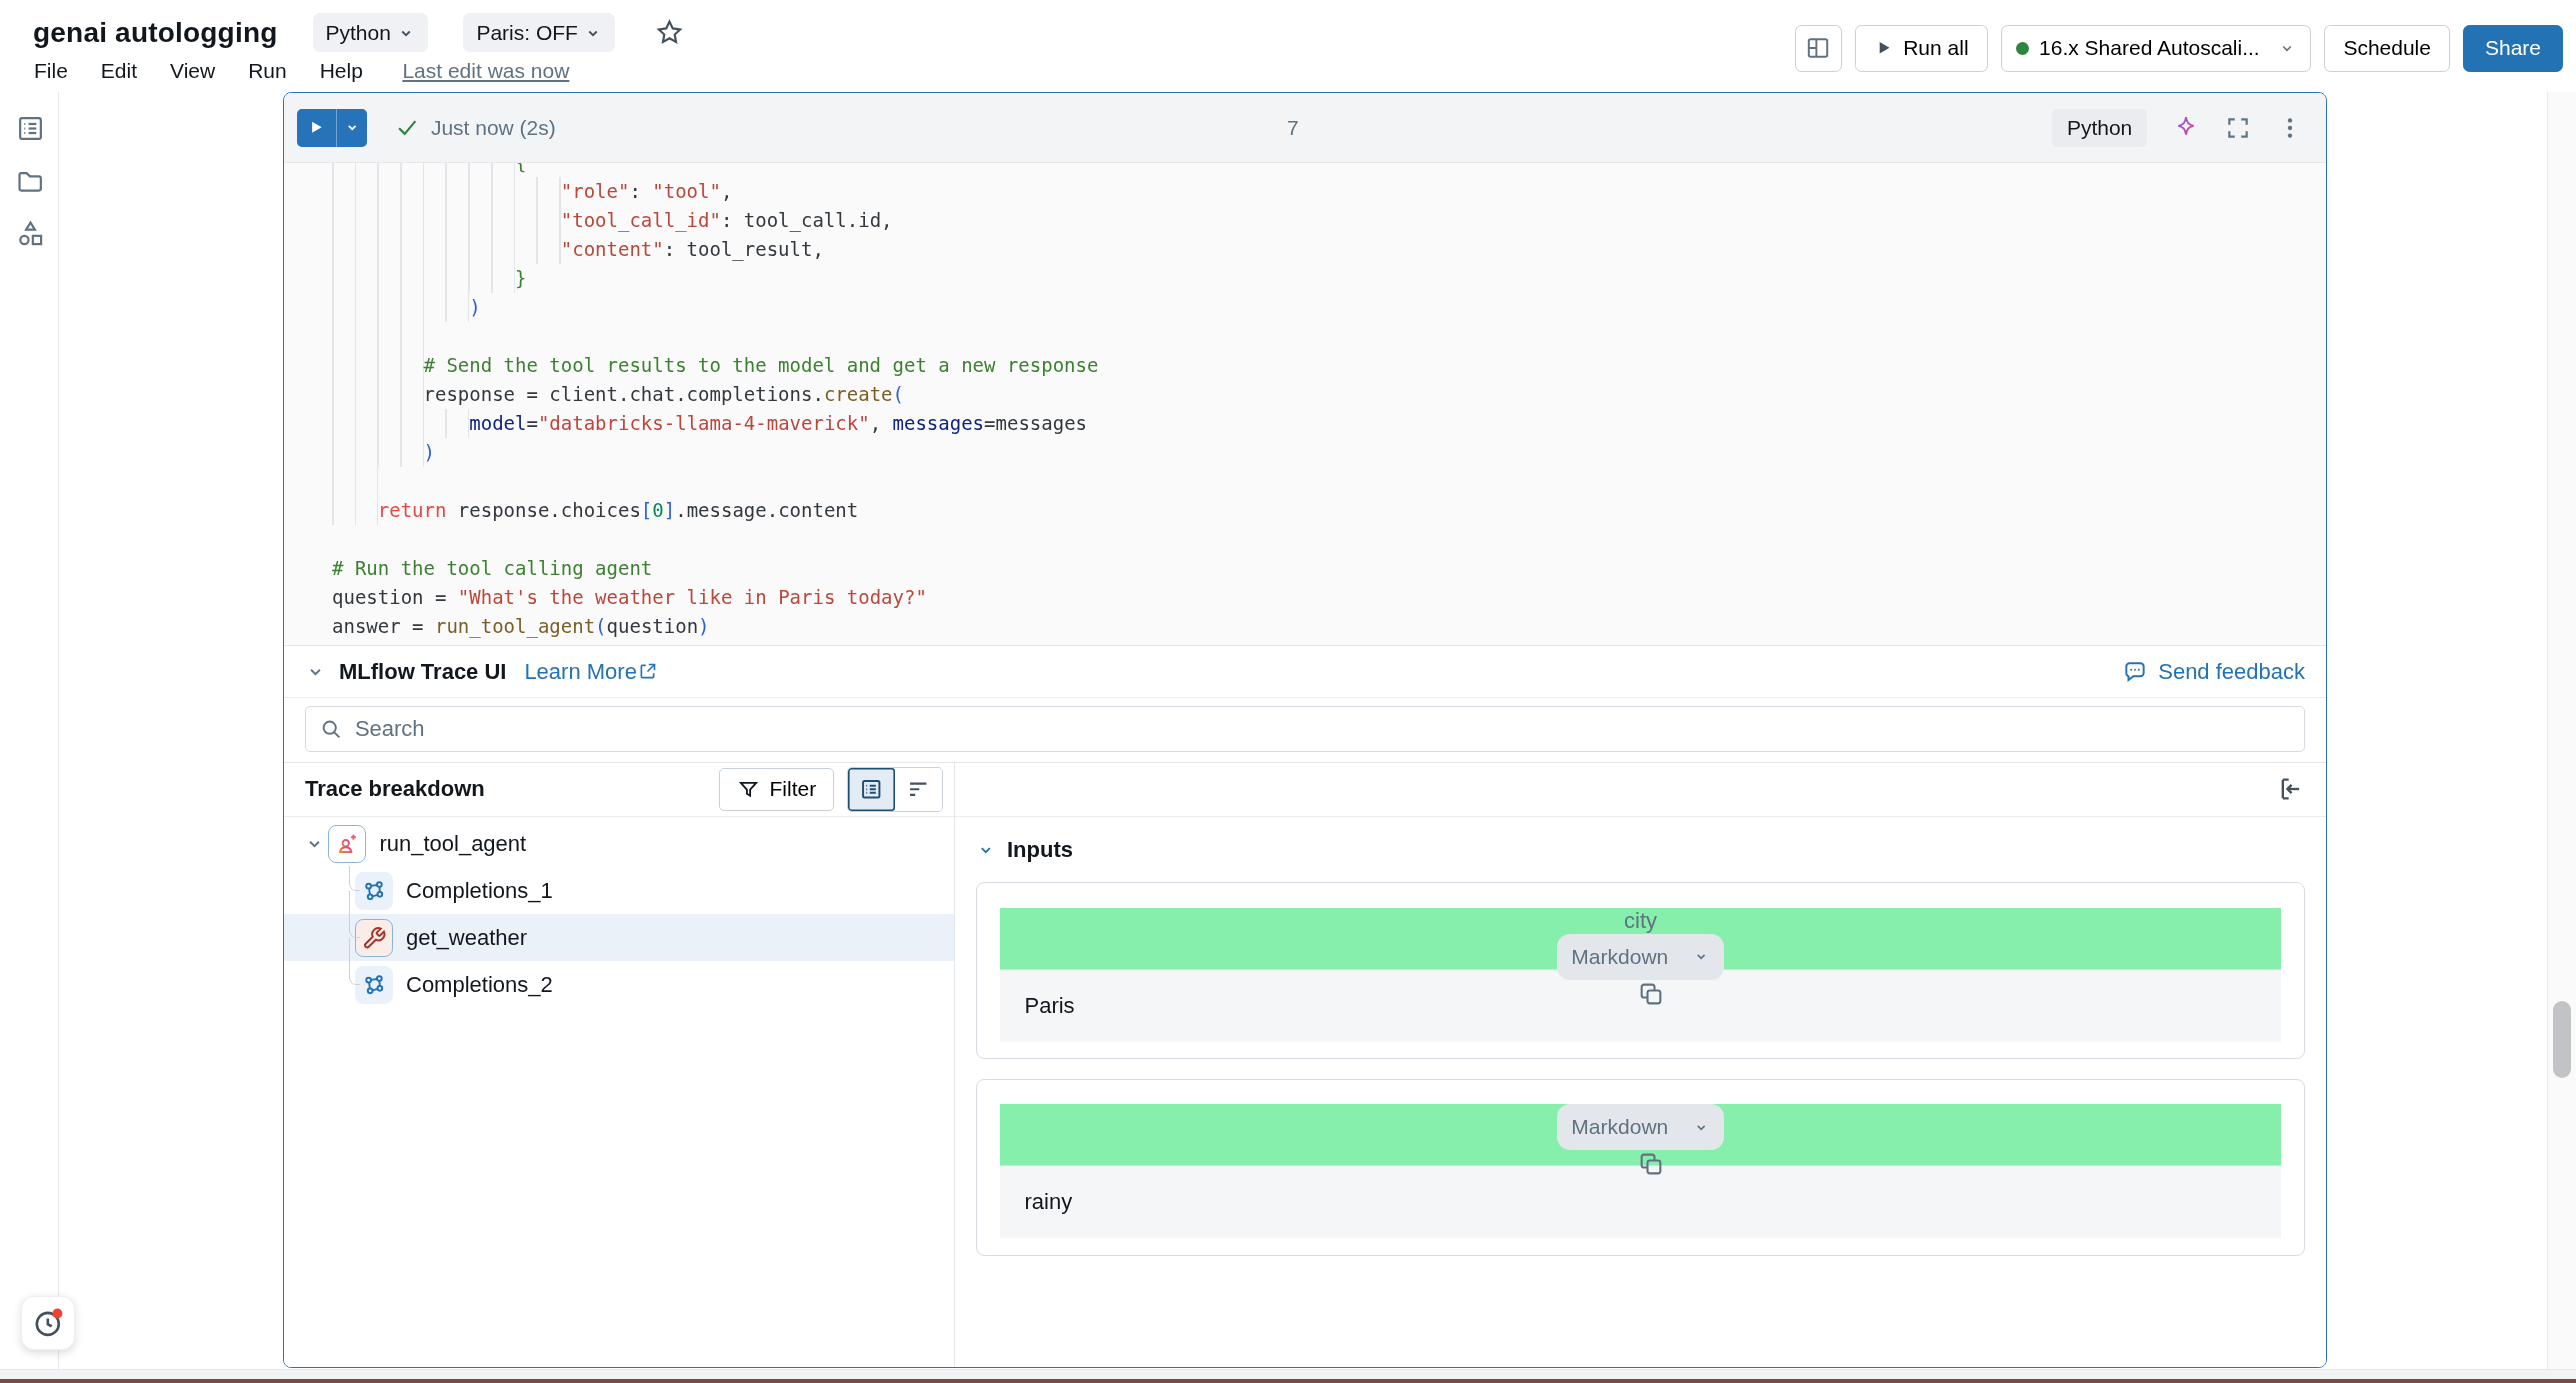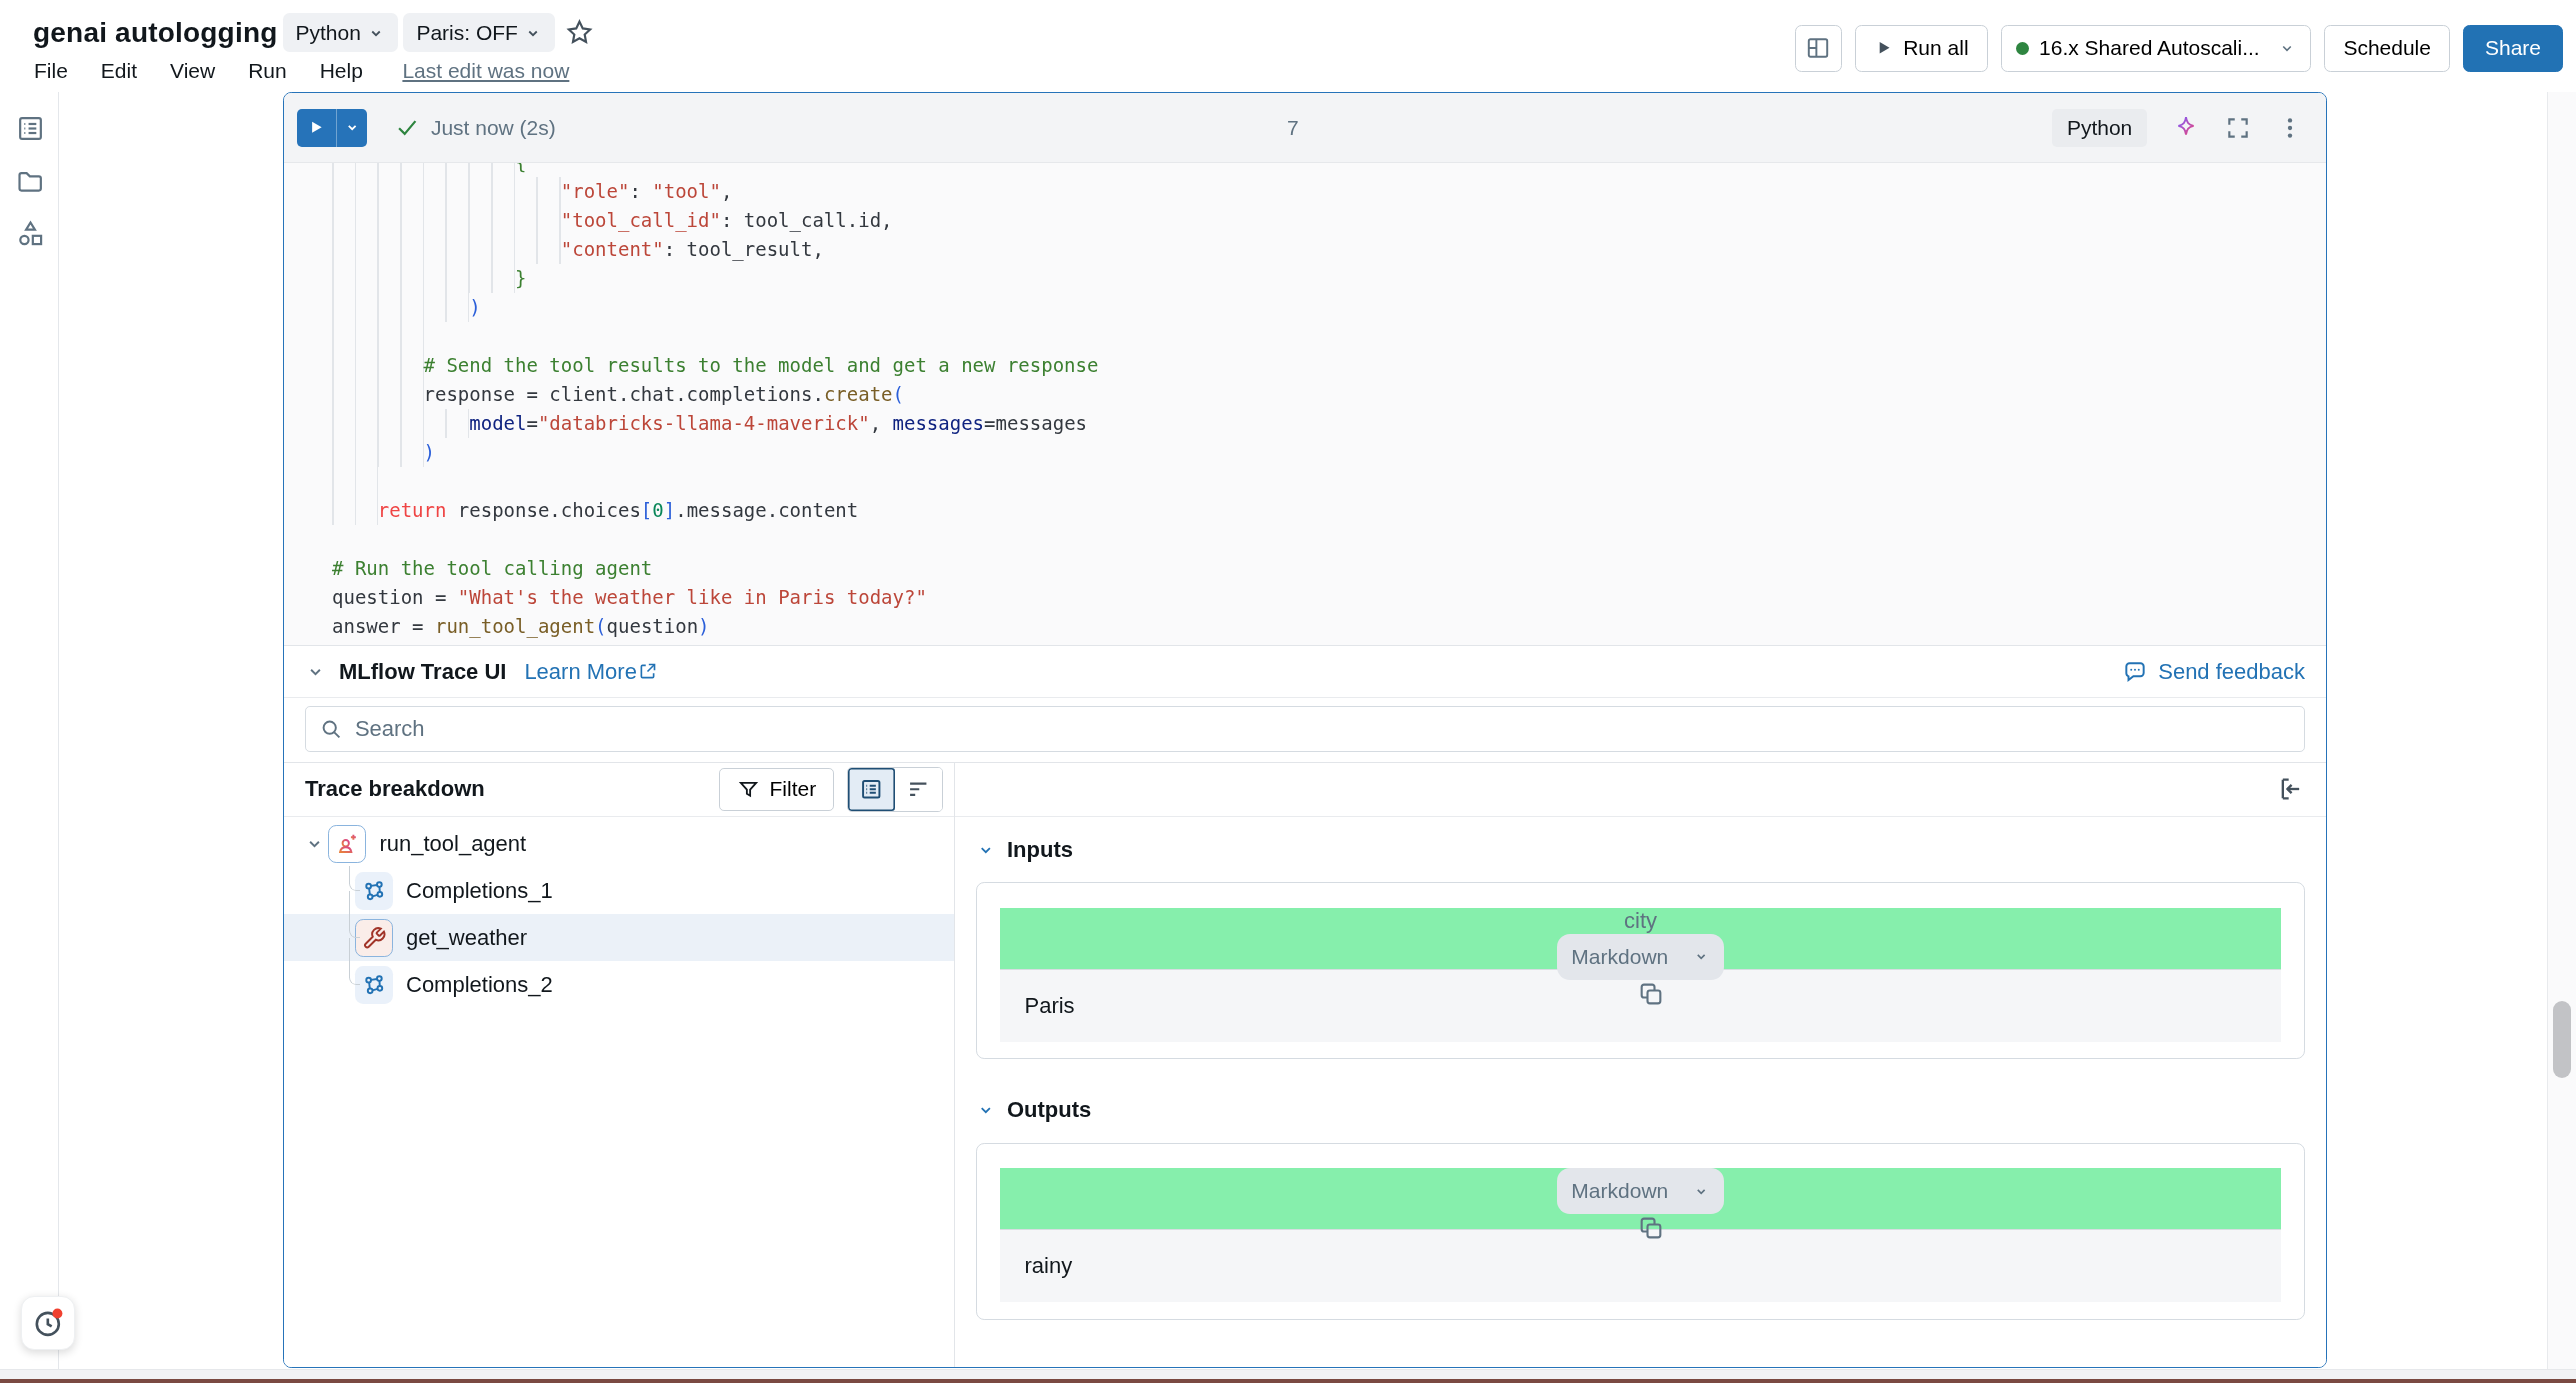--- a/index.html
+++ b/index.html
@@ -10,21 +10,21 @@
   }
   svg { display:block; }
 
   
   .win-frame { position:absolute; top:6.5px; left:1.6px; right:0; bottom:0;
     border-top:0.8px solid #E6E8EB; border-left:0.8px solid #E6E8EB;
     border-top-left-radius:11.4px; pointer-events:none; }
 
   
   .app-header { position:absolute; top:0; left:0; width:100%; height:92px; background:#fff; }
-  .title-row { position:absolute; top:13px; left:33px; display:flex; align-items:center; gap:5px; }
+  .title-row { position:absolute; top:13px; left:33px; display:flex; align-items:center; gap:35px; }
   .nb-title { font-size:28px; font-weight:700; letter-spacing:0.2px; }
   .pill { display:flex; align-items:center; gap:6.5px; background:#EFF1F4; border-radius:6.5px;
     height:39px; padding:0 13px; font-size:21px; cursor:pointer; }
   .chev-sm svg { width:18px; height:18px; }
   .star-btn { margin-left:4.9px; }
   .star-btn svg { width:29px; height:29px; }
   .menu-row { position:absolute; top:59px; left:34px; display:flex; gap:33px; font-size:21px; align-items:center; }
   .menu-item { cursor:pointer; }
   .last-edit { color:#5F7281; text-decoration:underline; margin-left:6.5px; cursor:pointer; }
 
@@ -514,28 +514,20 @@
                       <path d="M15 9V6a2 2 0 0 0-2-2H6a2 2 0 0 0-2 2v7a2 2 0 0 0 2 2h3"></path>
                     </svg>
                   </span>
       </div>
       <div class="io-valrow">
         <span>Paris</span>
       </div>
     </div>
             </div>
             <div class="io-section">
-    <div class="io-head">
-      <span>
-                  <svg viewBox="0 0 24 24" fill="none" stroke="currentColor" stroke-width="2.2">
-                    <polyline points="7 10 12 15 17 10"></polyline>
-                  </svg>
-                </span>
-      <span class="io-title">Outputs</span>
-    </div>
     <div class="io-card">
       <div class="io-keyrow">
         <span class="io-key"></span>
         <span class="md-pill">
           <span>Markdown</span>
           <span>
                       <svg viewBox="0 0 24 24" fill="none" stroke="#5F7281" stroke-width="2.4">
                         <polyline points="7 10 12 15 17 10"></polyline>
                       </svg>
                     </span>

